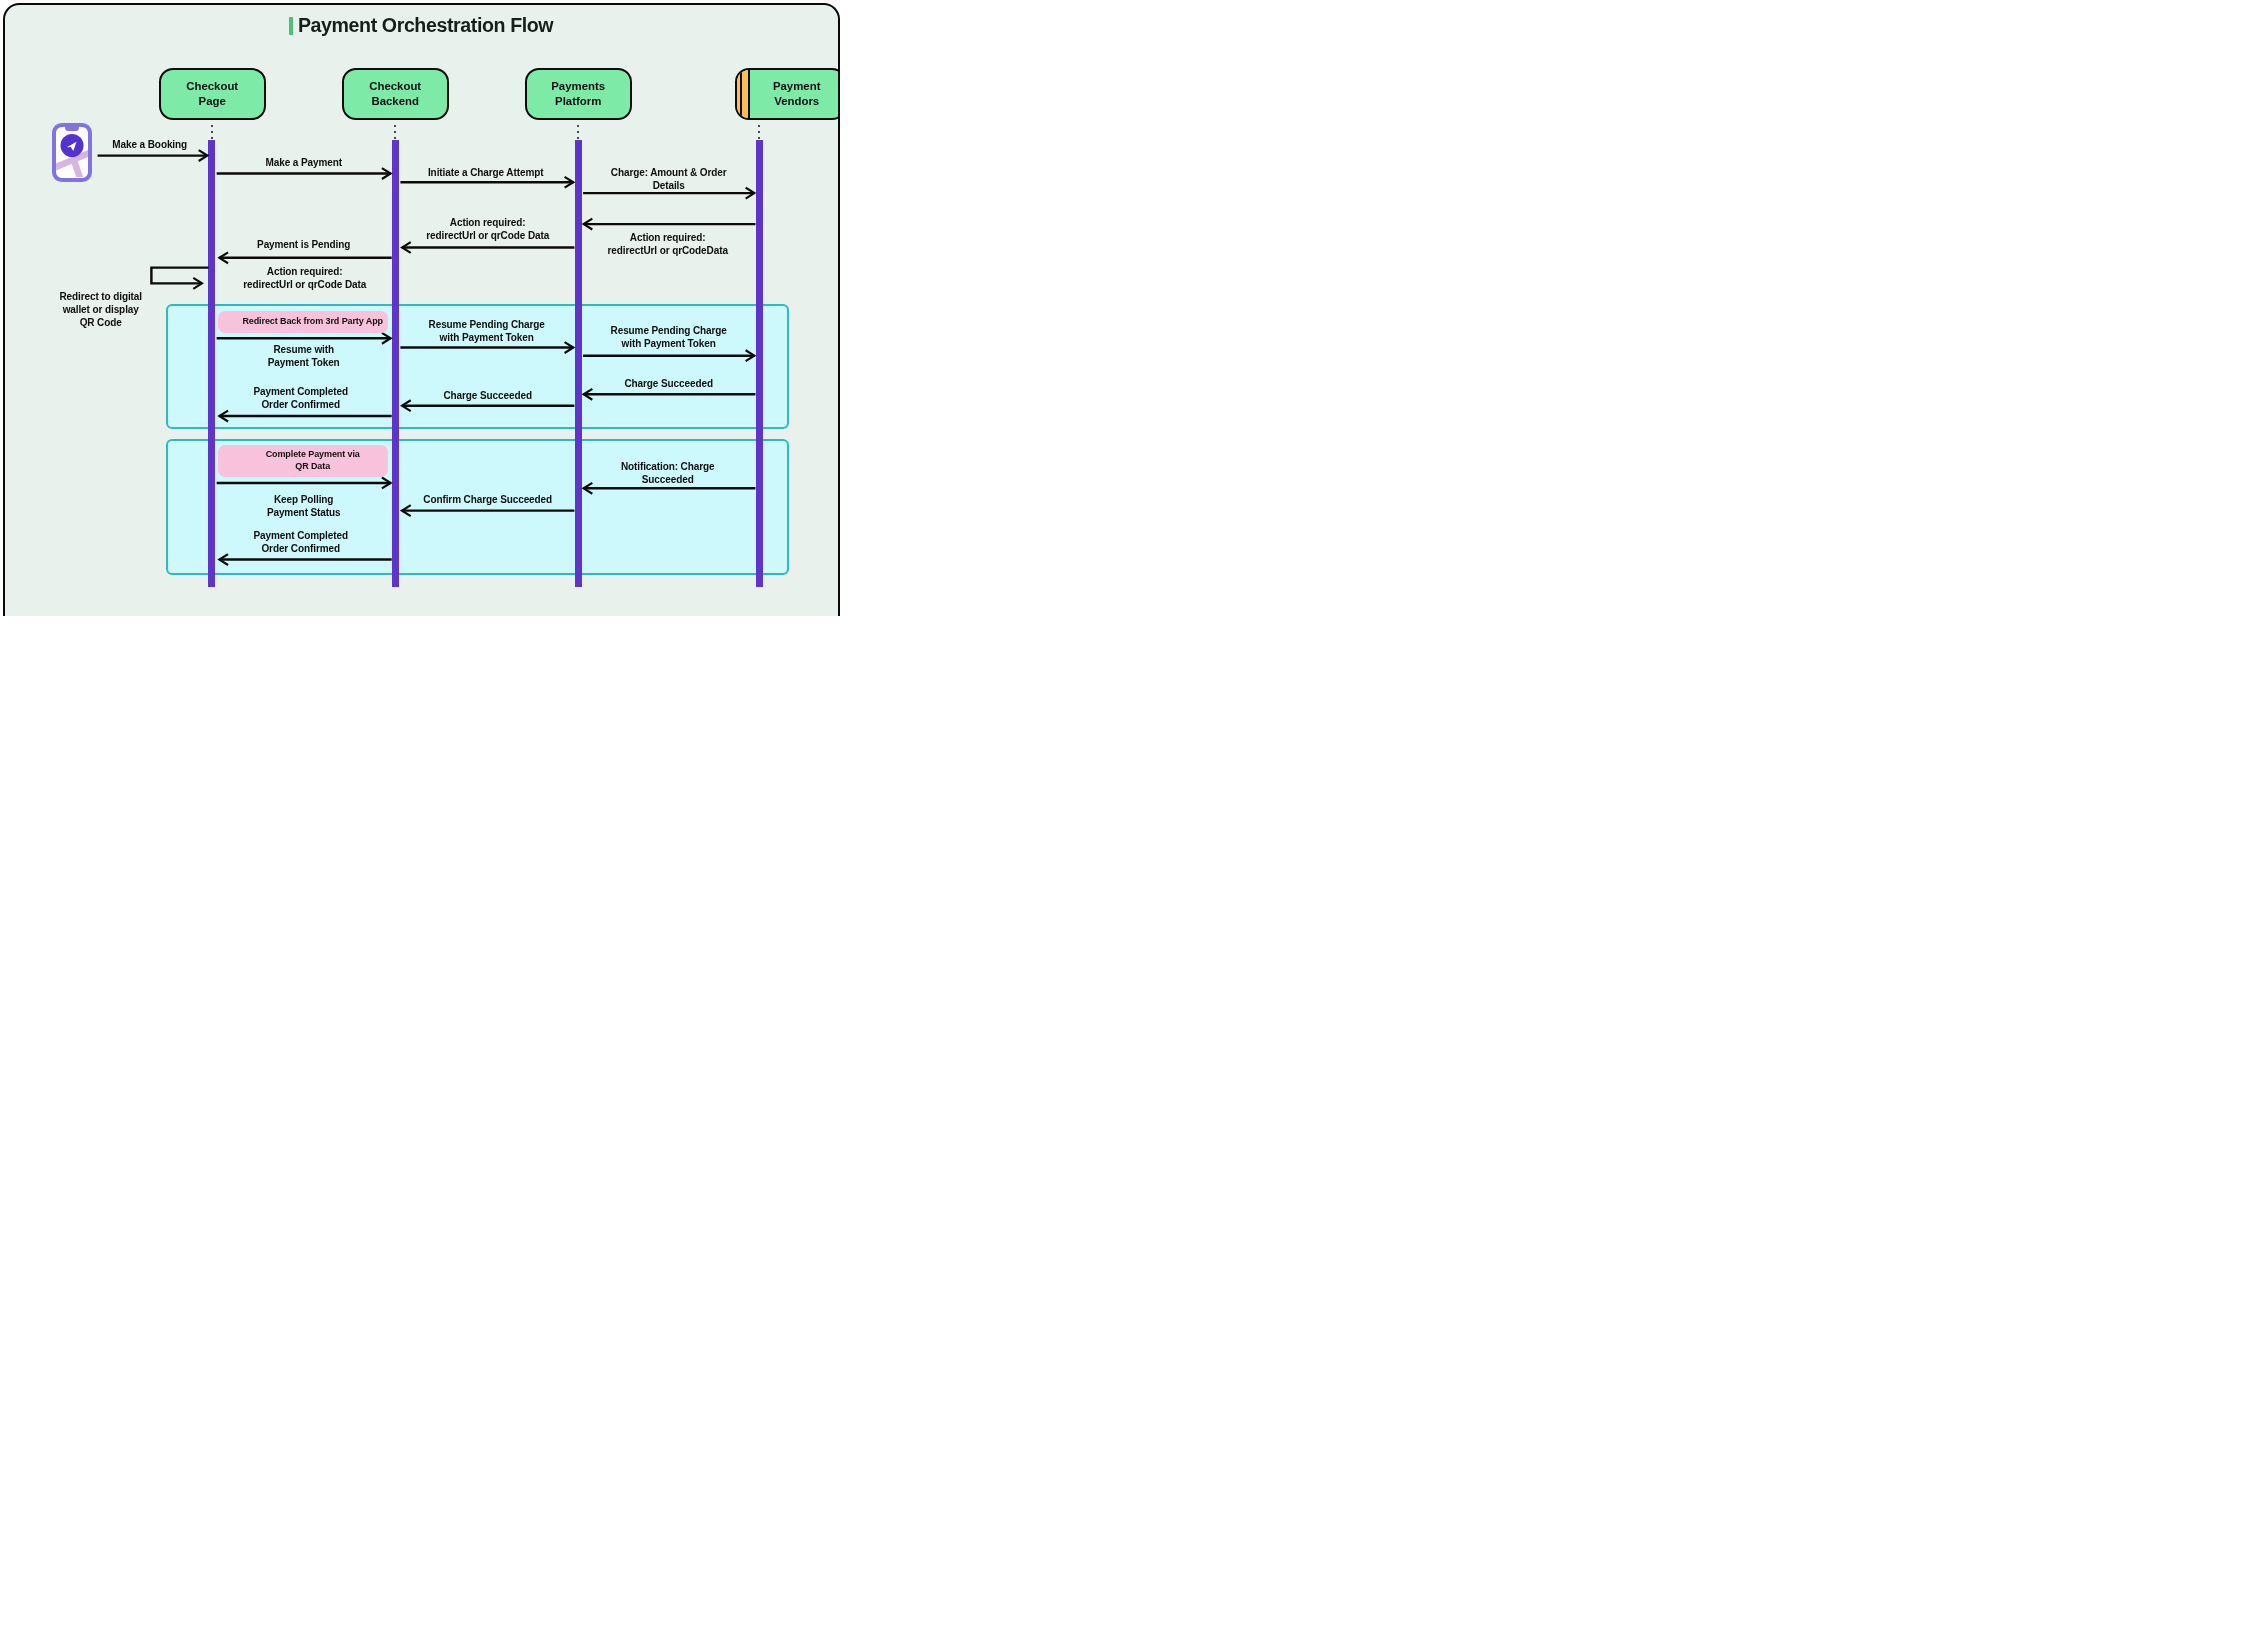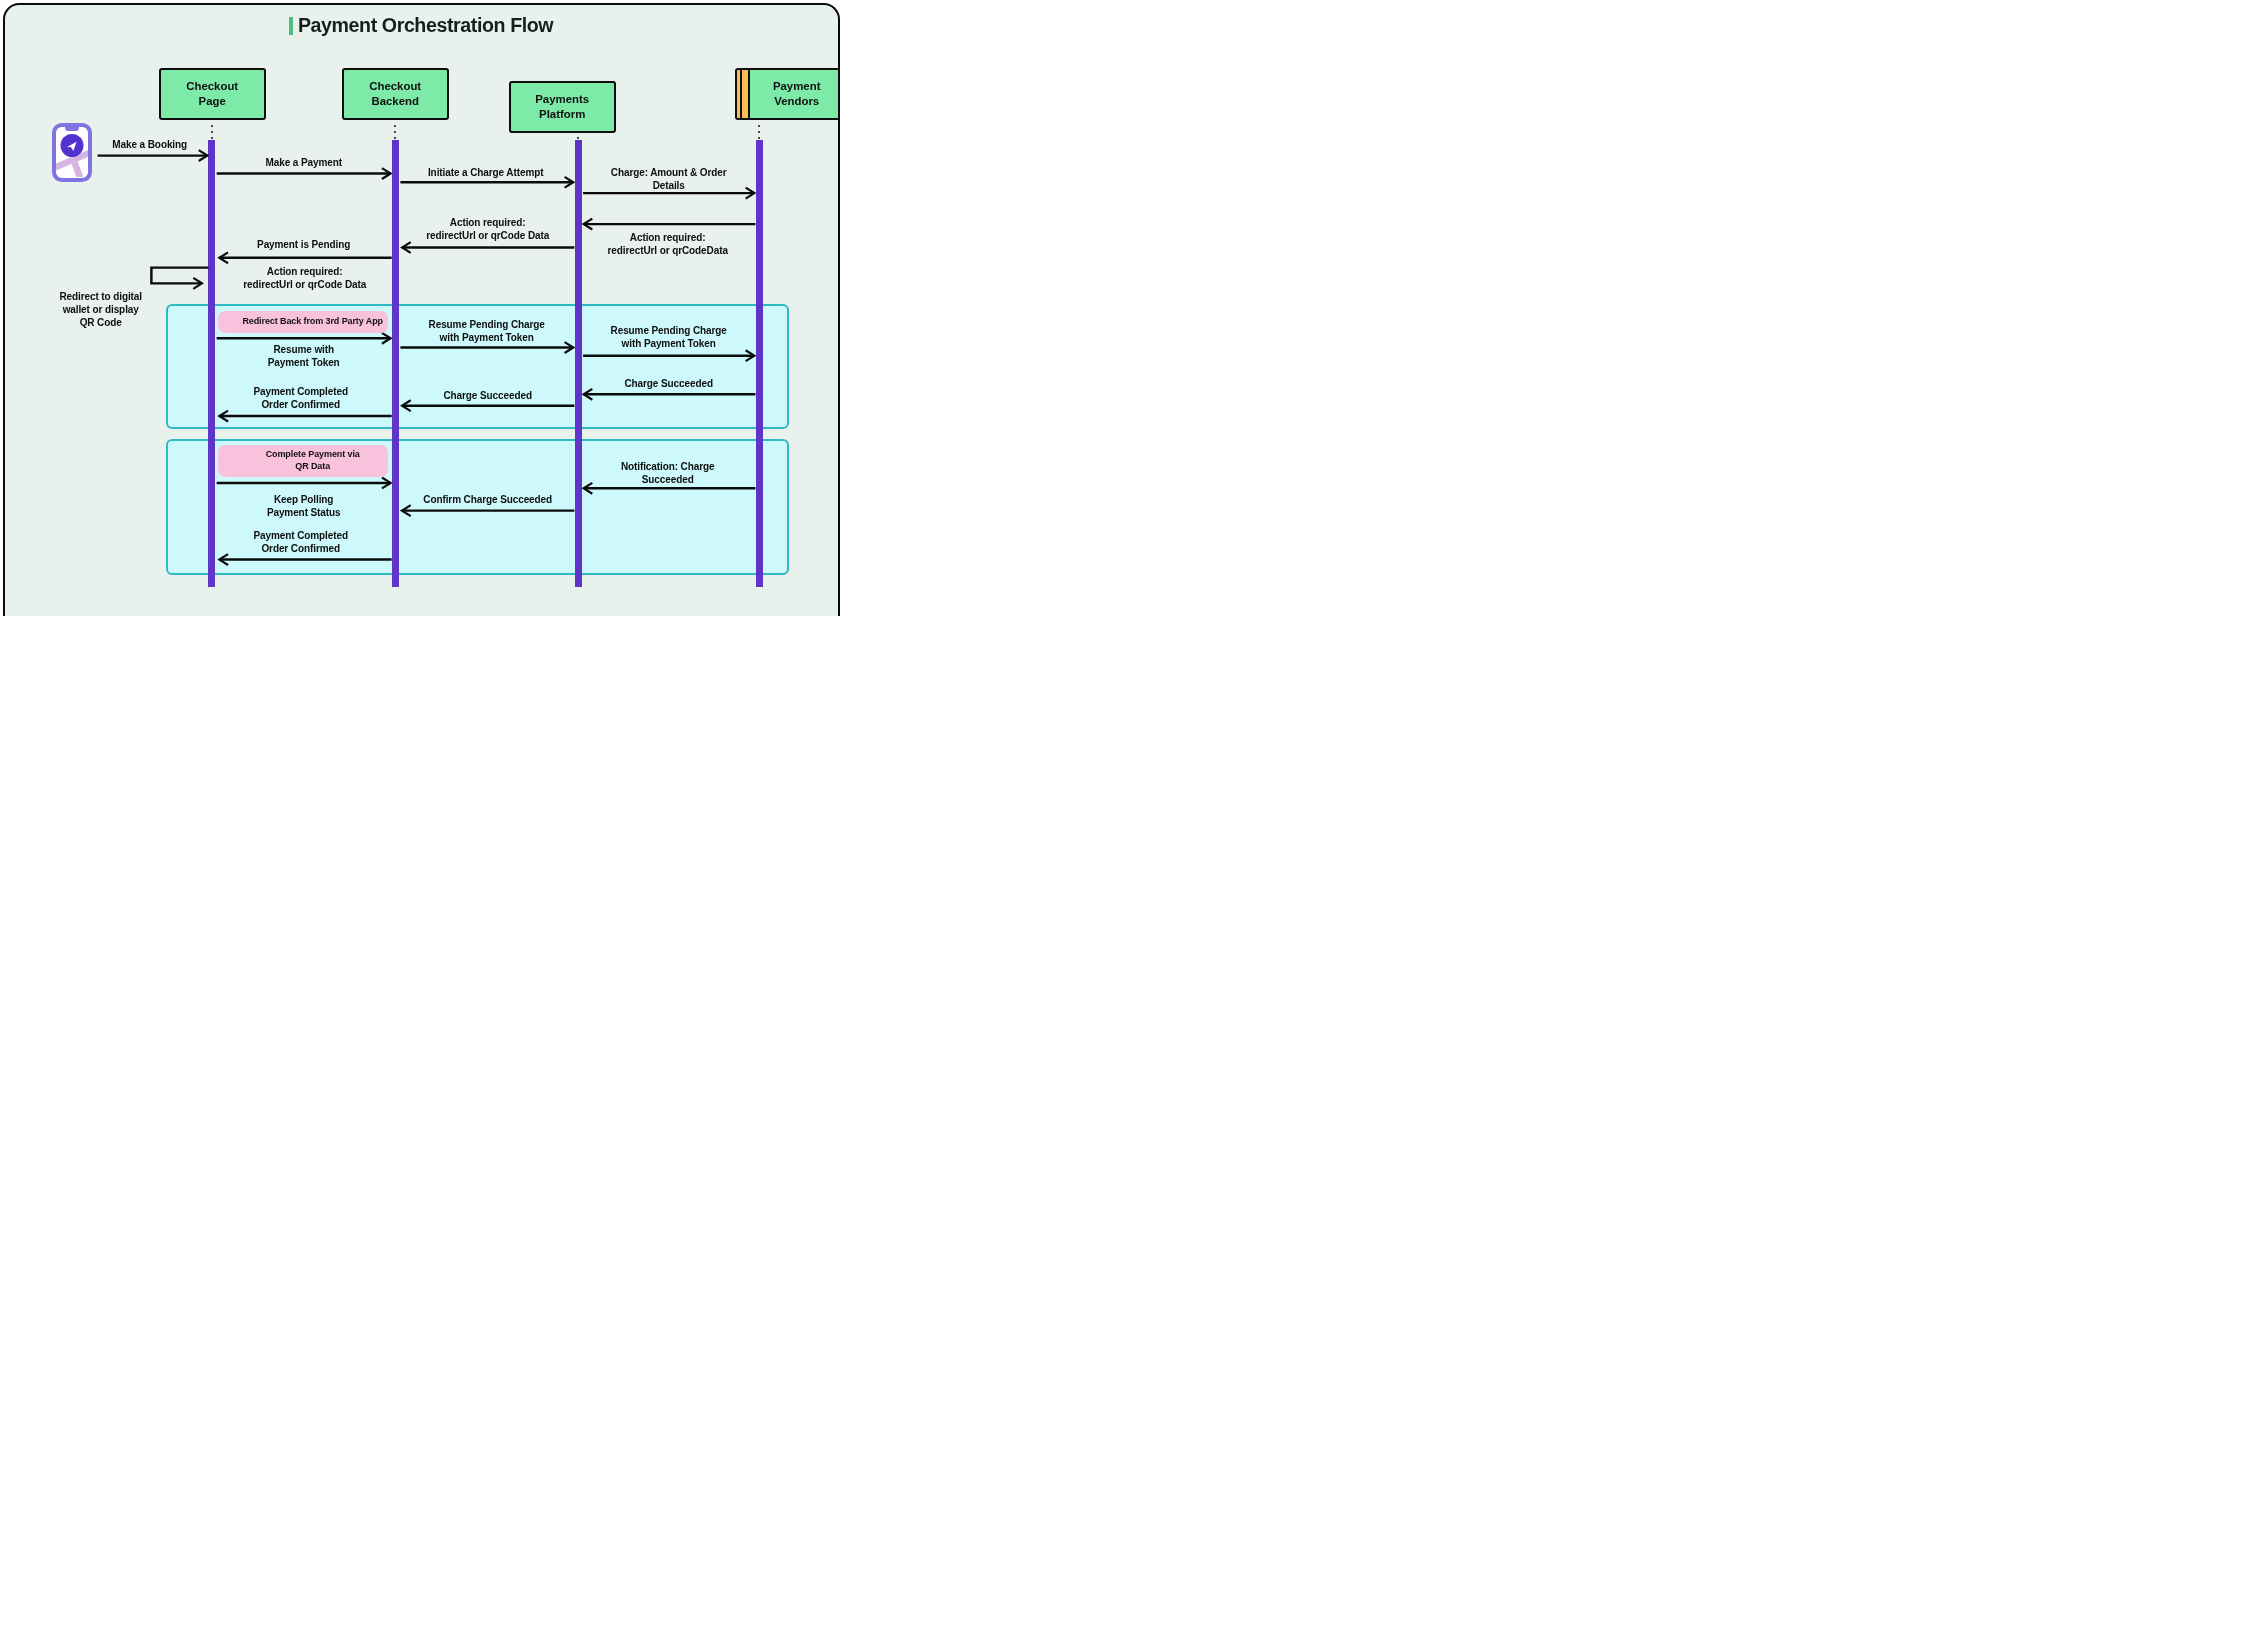--- a/index.html
+++ b/index.html
@@ -17,21 +17,21 @@
          align-items:center;gap:4.9px;}
   .title-bar{display:inline-block;width:3.8px;height:18.5px;background:var(--accent-green);}
   .title-text{font-size:19.6px;font-weight:700;letter-spacing:-0.4px;color:#15201b;}
   .frag{position:absolute;left:161px;width:623px;background:var(--fragment-fill);
         border:2.7px solid var(--fragment-border);border-radius:6px;}
   .frag1{top:299px;height:125px;} .frag2{top:434px;height:136px;}
   .lifeline{position:absolute;top:135px;width:7.6px;height:447px;background:var(--lifeline-purple);}
   .dots{position:absolute;top:120px;display:flex;flex-direction:column;gap:3.3px;align-items:center;}
   .dot{width:2.7px;height:2.7px;border-radius:50%;background:#111;}
   .actor{position:absolute;top:63px;width:107px;height:52px;background:var(--actor-green);
-         border:2.2px solid #0d0d0d;border-radius:3px;display:flex;align-items:center;
+         border:2.2px solid #0d0d0d;border-radius:14px;display:flex;align-items:center;
          justify-content:center;}
   .actor-text{white-space:pre-line;text-align:center;font-size:11.4px;font-weight:600;line-height:1.25;}
   .actor.vendors{width:111px;padding:0;overflow:hidden;align-items:stretch;}
   .stripe{background:var(--vendor-orange);} .s1{width:3.8px;} .s2{width:6px;}
   .sdiv{width:1.6px;background:#0d0d0d;}
   .vend-text{flex:1;display:flex;align-items:center;justify-content:center;}
   .wires{position:absolute;left:0;top:0;pointer-events:none;}
   .lbl{position:absolute;transform:translate(-50%,-50%);white-space:pre-line;text-align:center;
        font-size:10px;font-weight:600;line-height:1.32;letter-spacing:-0.1px;color:#0e0e0e;}
   .pink{position:absolute;background:var(--note-pink);border-radius:7px;display:flex;
@@ -85,21 +85,21 @@
   <div class="lifeline" style="left:751px;"></div>
 
   <div class="actor" style="left:154px;">
     <span class="actor-text">Checkout
 Page</span>
   </div>
   <div class="actor" style="left:337px;">
     <span class="actor-text">Checkout
 Backend</span>
   </div>
-  <div class="actor" style="left:504px;margin-top:13px;">
+  <div class="actor" style="left:520px;">
     <span class="actor-text">Payments
 Platform</span>
   </div>
   <div class="actor vendors" style="left:730px;">
     <span class="stripe s1"></span>
     <span class="sdiv"></span>
     <span class="stripe s2"></span>
     <span class="sdiv"></span>
     <span class="vend-text">
         <span class="actor-text">Payment

